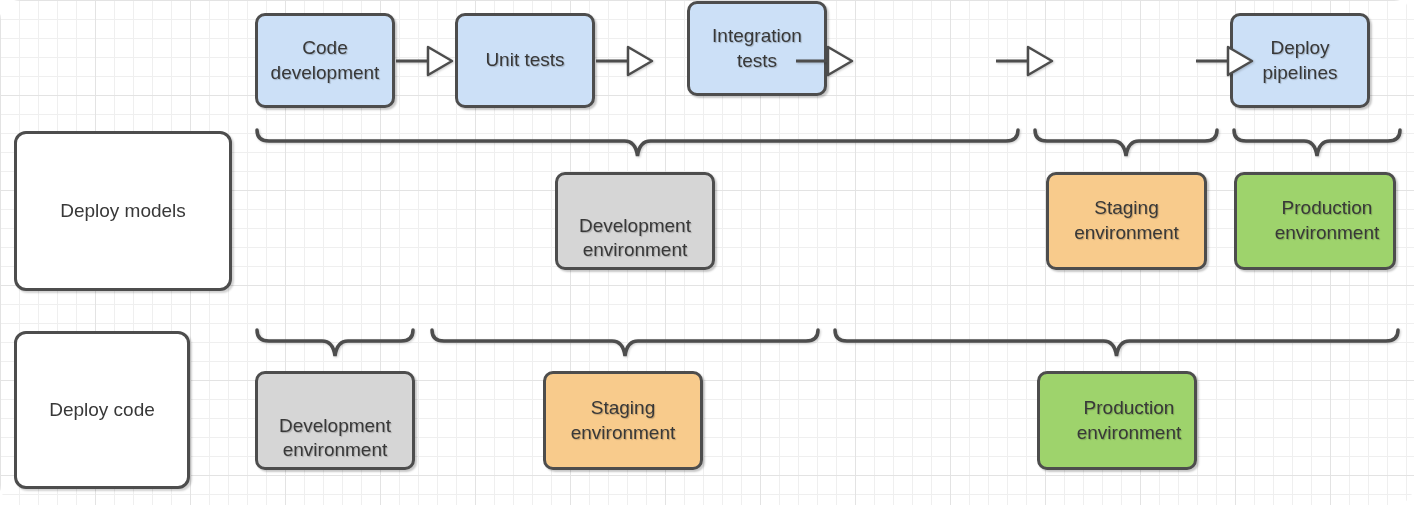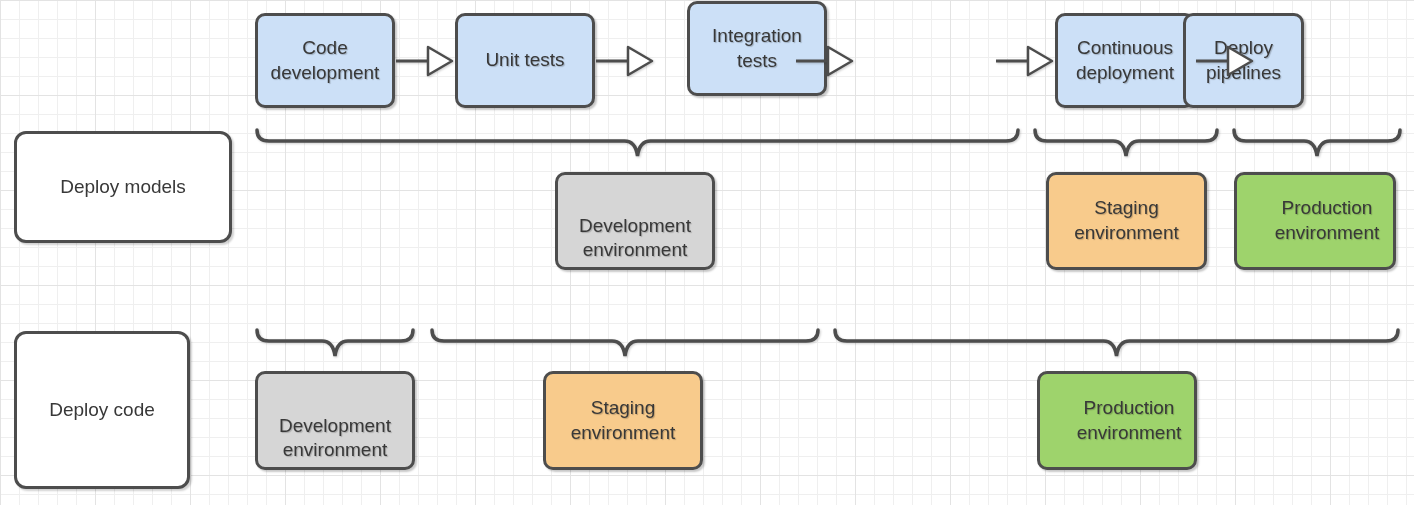--- a/index.html
+++ b/index.html
@@ -12,20 +12,21 @@
     width: 1414px;
     height: 505px;
     overflow: hidden;
     background-color: #ffffff;
     background-image:
       linear-gradient(#e3e3e3 1px, transparent 1px),
       linear-gradient(90deg, #e3e3e3 1px, transparent 1px),
       linear-gradient(#efefef 1px, transparent 1px),
       linear-gradient(90deg, #efefef 1px, transparent 1px);
     background-size: 95px 95px, 95px 95px, 19px 19px, 19px 19px;
+    border-radius: 20px;
   }
   .node {
     position: absolute;
     box-sizing: border-box;
     border: 3px solid #4d4d4d;
     border-radius: 10px;
     display: flex;
     align-items: center;
     justify-content: center;
     text-align: center;
@@ -60,24 +61,21 @@
 
   <div class="node blue" style="left:255px; top:13px; width:140px; height:95px;">
     <span>Code development</span>
   </div>
   <div class="node blue" style="left:455px; top:13px; width:140px; height:95px;padding-left:8px;">
     <span>Unit tests</span>
   </div>
   <div class="node blue" style="left:655px; top:1px; width:140px; height:95px;margin-left:32px;">
     <span>Integration tests</span>
   </div>
-  <div class="node blue" style="left:1055px; top:13px; width:140px; height:95px;">
-    <span>Continuous deployment</span>
-  </div>
-  <div class="node blue" style="left:1183px; top:13px; width:121px; height:95px;">
+  <div class="node blue" style="left:1230px; top:13px; width:140px; height:95px;">
     <span>Deploy pipelines</span>
   </div>
 
   <svg class="shape-svg" style="left:395px; top:43px;" width="60" height="36">
     <line x1="1" y1="18" x2="33" y2="18" stroke="#4d4d4d" stroke-width="3"></line>
     <path d="M33,4 L57,18 L33,32 Z" fill="#ffffff" stroke="#4d4d4d" stroke-width="2.5" stroke-linejoin="round"></path>
   </svg>
   <svg class="shape-svg" style="left:595px; top:43px;" width="60" height="36">
     <line x1="1" y1="18" x2="33" y2="18" stroke="#4d4d4d" stroke-width="3"></line>
     <path d="M33,4 L57,18 L33,32 Z" fill="#ffffff" stroke="#4d4d4d" stroke-width="2.5" stroke-linejoin="round"></path>
@@ -88,21 +86,21 @@
   </svg>
   <svg class="shape-svg" style="left:995px; top:43px;" width="60" height="36">
     <line x1="1" y1="18" x2="33" y2="18" stroke="#4d4d4d" stroke-width="3"></line>
     <path d="M33,4 L57,18 L33,32 Z" fill="#ffffff" stroke="#4d4d4d" stroke-width="2.5" stroke-linejoin="round"></path>
   </svg>
   <svg class="shape-svg" style="left:1195px; top:43px;" width="60" height="36">
     <line x1="1" y1="18" x2="33" y2="18" stroke="#4d4d4d" stroke-width="3"></line>
     <path d="M33,4 L57,18 L33,32 Z" fill="#ffffff" stroke="#4d4d4d" stroke-width="2.5" stroke-linejoin="round"></path>
   </svg>
 
-  <div class="node white" style="left:14px; top:131px; width:218px; height:112px;">
+  <div class="node white" style="left:14px; top:131px; width:218px; height:160px;">
     <span>Deploy models</span>
   </div>
 
   <svg class="shape-svg" style="left:255px; top:127px;" width="765" height="32">
     <path d="M2,3 Q2,14 14,14 L369.5,14 Q380.5,14 382.5,29 Q384.5,14 395.5,14 L751,14 Q763,14 763,3" fill="none" stroke="#4d4d4d" stroke-width="3.5" stroke-linecap="round"></path>
   </svg>
   <svg class="shape-svg" style="left:1033px; top:127px;" width="186" height="32">
     <path d="M2,3 Q2,14 14,14 L80,14 Q91,14 93,29 Q95,14 106,14 L172,14 Q184,14 184,3" fill="none" stroke="#4d4d4d" stroke-width="3.5" stroke-linecap="round"></path>
   </svg>
   <svg class="shape-svg" style="left:1232px; top:127px;" width="170" height="32">

